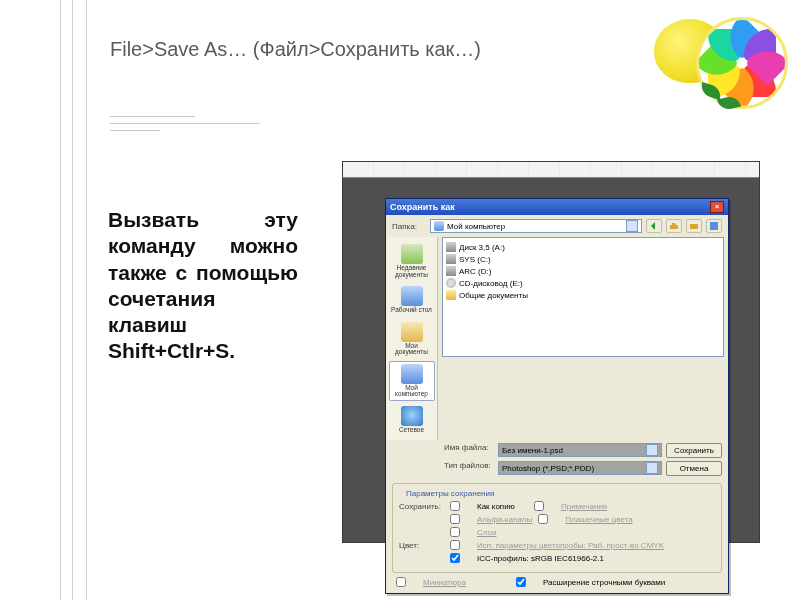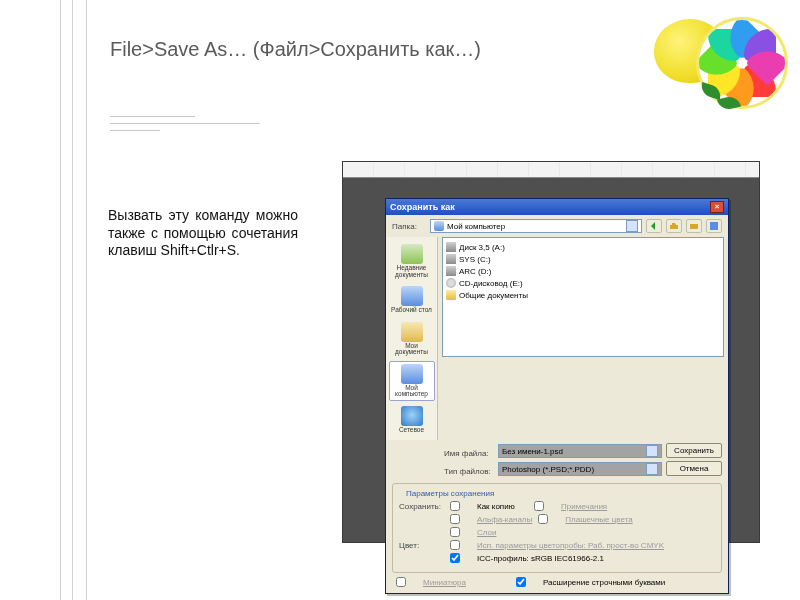--- a/index.html
+++ b/index.html
@@ -33,22 +33,22 @@
   .dv { height: 1px; background: #c8c8c8; margin-top: 6px; }
   .dv1 { width: 85px; }
   .dv2 { width: 150px; }
   .dv3 { width: 50px; }
 
   .body-text {
     position: absolute;
     left: 108px;
     top: 207px;
     width: 190px;
-    font-size: 14px;
-    font-weight: normal;
+    font-size: 21px;
+    font-weight: bold;
     line-height: 1.25;
     color: #111;
     text-align: justify;
   }
 
   
   .citrus {
     position: absolute;
     right: 12px;
     top: 15px;
@@ -170,21 +170,21 @@
     margin: 0 4px 0 4px;
     padding: 3px;
   }
   .fitem { display: flex; align-items: center; gap: 3px; height: 12px; }
   .fitem .fic { width: 10px; height: 10px; }
   .dsk { background: linear-gradient(#d0d0d0,#8b8b8b); }
   .cdv { background: radial-gradient(circle, #ddd 35%, #9c9c9c); border-radius: 50%; }
   .fld { background: linear-gradient(#ffe9a4,#e7bb44); border-radius: 1px; }
 
   .dlg-fields { padding: 3px 6px 4px 58px; }
-  .frow { display: flex; align-items: flex-end; gap: 4px; margin-bottom: 3px; }
+  .frow { display: flex; align-items: flex-start; gap: 4px; margin-bottom: 3px; }
   .frow .flbl { width: 50px; color: #444; }
   .finput { flex: 1; height: 14px; background: #a3a3a3; border: 1px solid #7f9db9; padding: 0 3px; display: flex; align-items: center; }
   .fcaret { width: 12px; height: 12px; background: #d3e3fb; border: 1px solid #7f9db9; margin-left: auto; }
   .btn { width: 56px; height: 15px; background: #efecdc; border: 1px solid #8a8a6a; border-radius: 2px; text-align: center; line-height: 13px; }
 
   .group {
     margin: 0 6px 4px;
     border: 1px solid #c0bda4;
     border-radius: 3px;
     padding: 5px 6px 6px;

